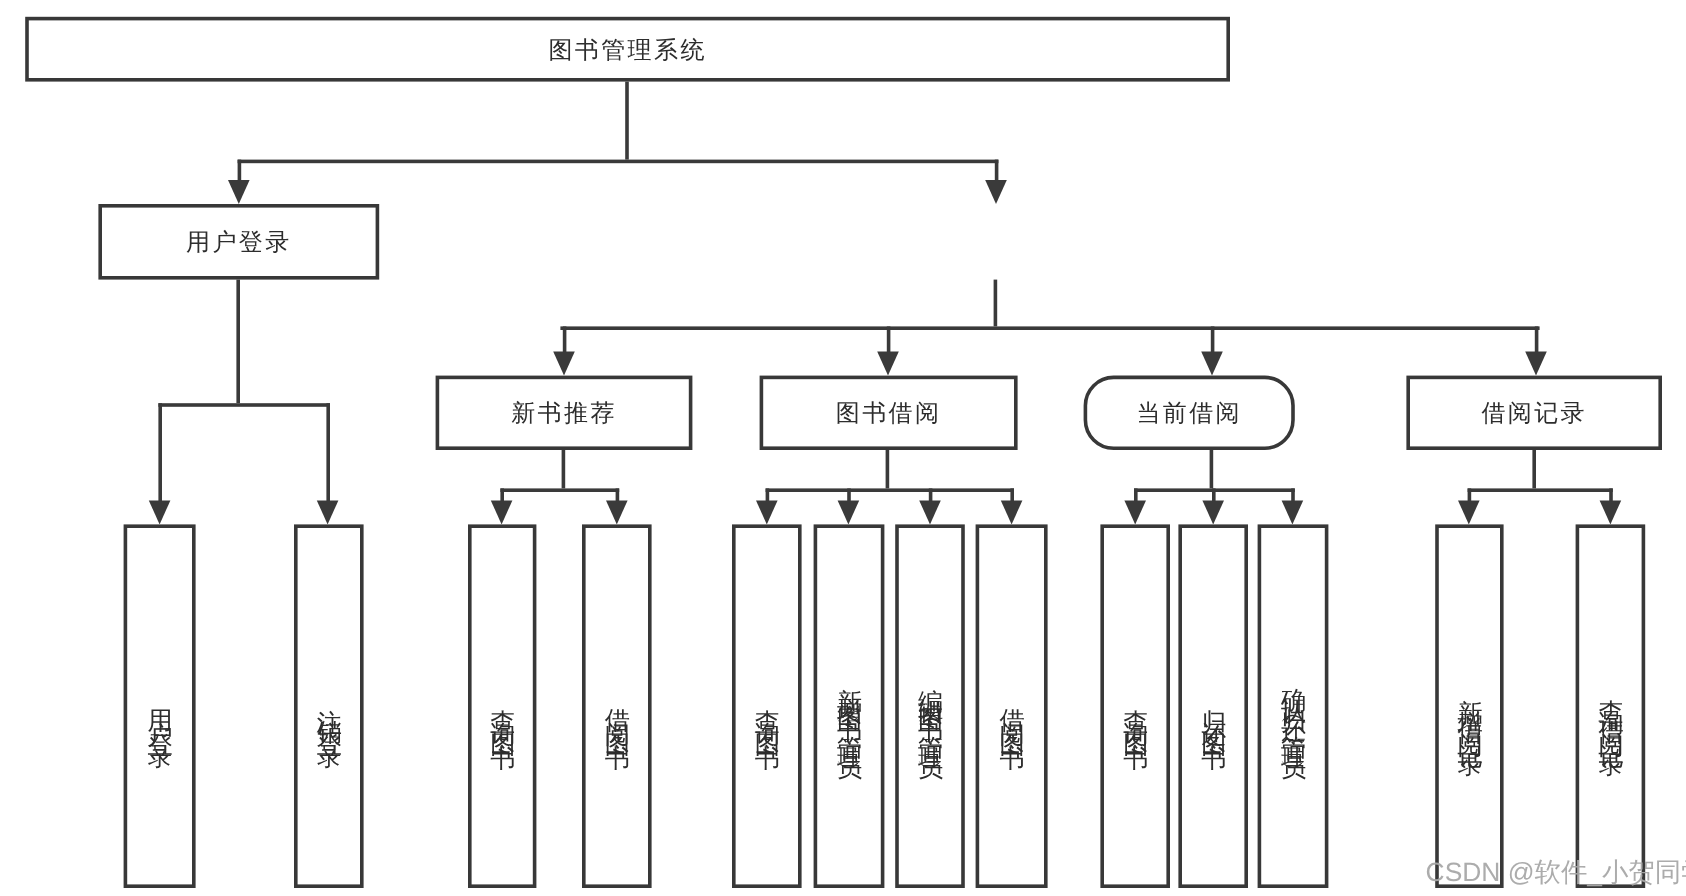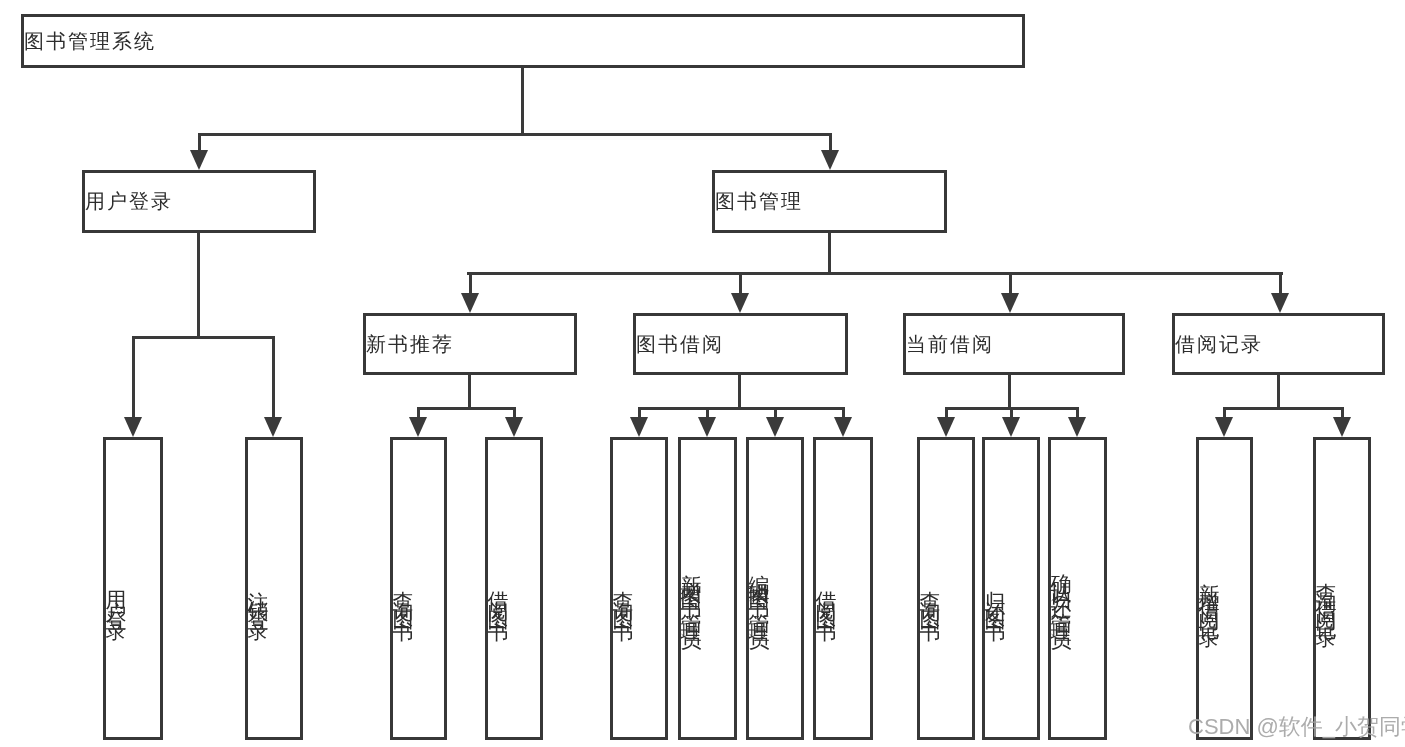--- a/index.html
+++ b/index.html
@@ -15,20 +15,21 @@
     background: #ffffff;
     overflow: hidden;
   }
   .box {
     position: absolute;
     box-sizing: border-box;
     border: 3px solid #383838;
     background: #ffffff;
     display: flex;
     align-items: center;
+    justify-content: center;
     color: #2d2d2d;
   }
   .hlabel {
     font-size: 20px;
     letter-spacing: 2px;
     white-space: nowrap;
   }
   .leaf .vtext {
     writing-mode: vertical-rl;
     text-orientation: mixed;
@@ -96,43 +97,40 @@
   </div>
 
   <div class="vline" style="left:521px; top:68px; height:65px;"></div>
   <div class="hline" style="left:198px; top:133px; width:634px;"></div>
   <div class="arrow" style="left:199px; top:133px; height:37px;"></div>
   <div class="arrow" style="left:830px; top:133px; height:37px;"></div>
 
   <div class="box" style="left:82px; top:170px; width:234px; height:63px;">
     <span class="hlabel">用户登录</span>
   </div>
-  <div class="box" style="left:712px; top:170px; width:235px; height:63px;">
-    <span class="hlabel">图书管理</span>
-  </div>
 
   <div class="vline" style="left:197px; top:233px; height:103px;"></div>
   <div class="hline" style="left:132px; top:336px; width:143px;"></div>
   <div class="arrow" style="left:133px; top:336px; height:101px;"></div>
   <div class="arrow" style="left:273px; top:336px; height:101px;"></div>
 
   <div class="vline" style="left:828px; top:233px; height:39px;"></div>
   <div class="hline" style="left:467px; top:272px; width:816px;"></div>
   <div class="arrow" style="left:470px; top:272px; height:41px;"></div>
   <div class="arrow" style="left:740px; top:272px; height:41px;"></div>
   <div class="arrow" style="left:1010px; top:272px; height:41px;"></div>
   <div class="arrow" style="left:1280px; top:272px; height:41px;"></div>
 
   <div class="box" style="left:633px; top:313px; width:215px; height:62px;">
     <span class="hlabel">图书借阅</span>
   </div>
   <div class="box" style="left:363px; top:313px; width:214px; height:62px;">
     <span class="hlabel">新书推荐</span>
   </div>
-  <div class="box" style="left:903px; top:313px; width:222px; height:62px;">
+  <div class="box" style="left:903px; top:313px; width:176px; height:62px;border-radius:25px;">
     <span class="hlabel">当前借阅</span>
   </div>
   <div class="box" style="left:1172px; top:313px; width:213px; height:62px;">
     <span class="hlabel">借阅记录</span>
   </div>
 
   <div class="vline" style="left:468px; top:375px; height:32px;"></div>
   <div class="hline" style="left:417px; top:407px; width:99px;"></div>
   <div class="arrow" style="left:418px; top:407px; height:30px;"></div>
   <div class="arrow" style="left:514px; top:407px; height:30px;"></div>

